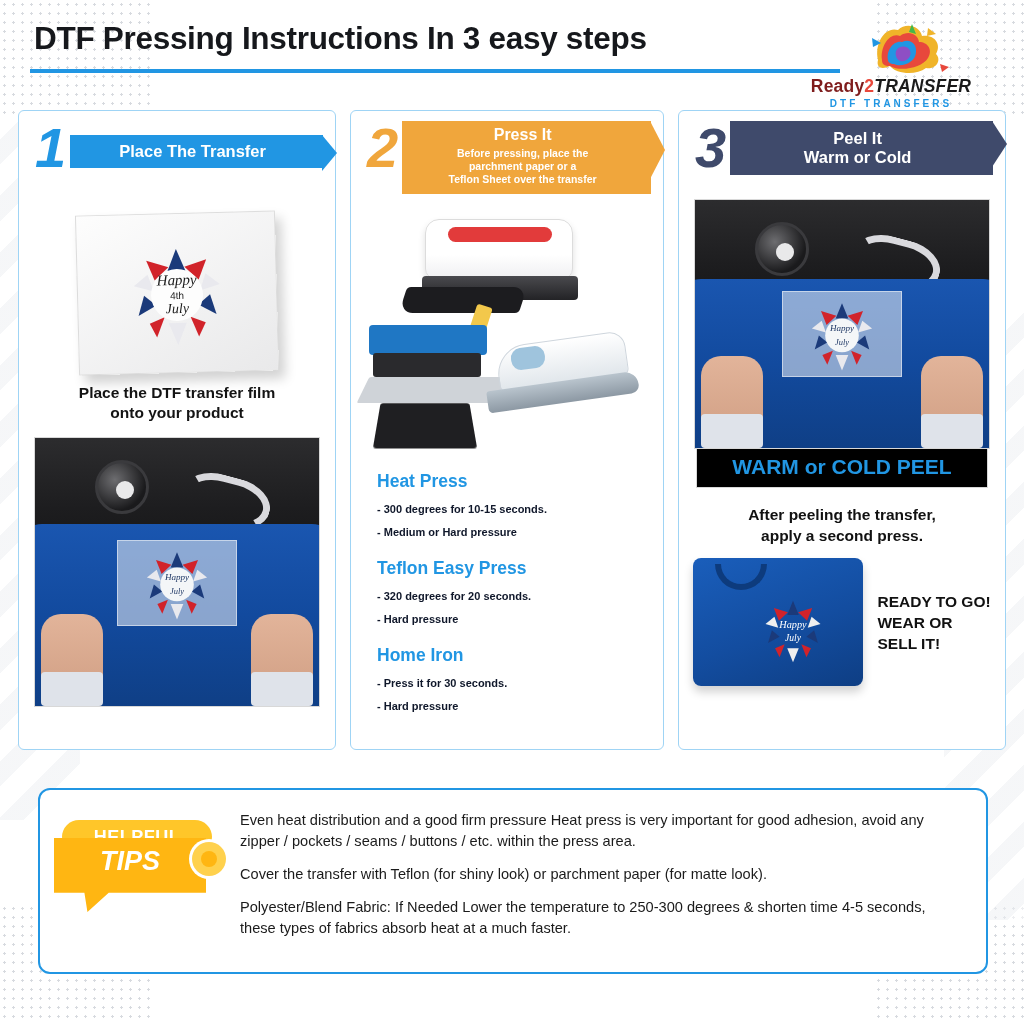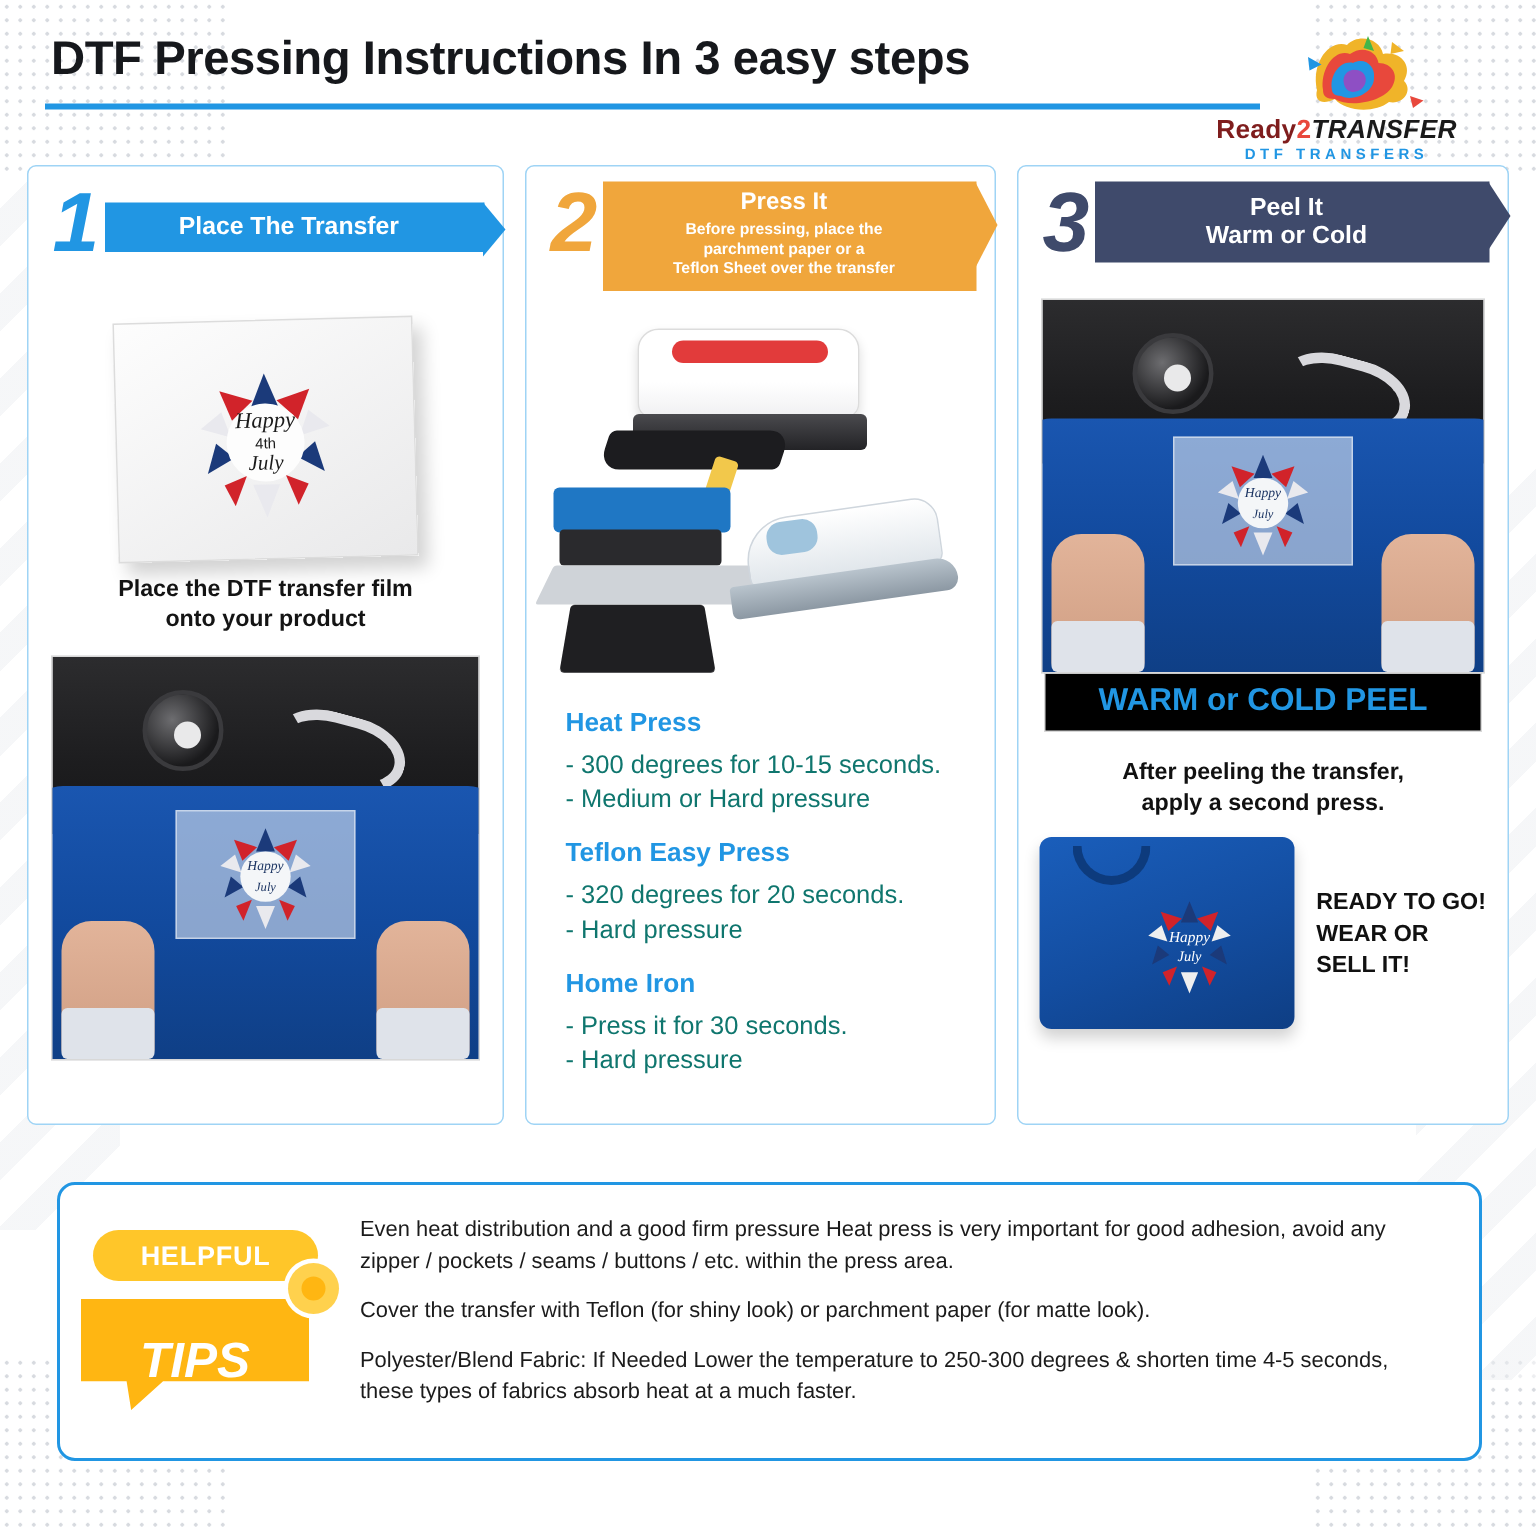--- a/index.html
+++ b/index.html
@@ -219,21 +219,21 @@
   .iron-knob { position:absolute; left:24px; top:18px; width:34px;height:22px;background:#9fc4dd;border-radius:10px;transform:rotate(-8deg);}
   .iron-sole {
     position:absolute; left:0px; top:52px; width:152px; height:22px;
     background: linear-gradient(180deg,#b9c4cd,#8c98a3);
     border-radius: 6px 30px 18px 10px; transform: rotate(-8deg);
   }
 
   
   .specs { padding: 6px 4px 0 14px; }
   .spec-h { color:#2196e3; font-size:17.5px; font-weight:bold; margin: 14px 0 6px; }
-  .spec-li { font-size:17px; font-weight:normal; line-height:23px; color:#0f766e; }
+  .spec-li { font-size:11px; font-weight:bold; line-height:23px; color:#0f172a; }
 
   
   .peel-photo {
     width: 296px; height: 250px; margin: 4px auto 0;
     border: 1px solid #d8d8d8; position:relative; overflow:hidden; background:#eceef0;
   }
   .warm-cold {
     text-align:center; color:#2196e3; font-size:21px; font-weight:bold;
     border:1px solid #d8d8d8; border-top:none; width:292px; margin:0 auto; padding:6px 0 8px;
     background:#000000;
@@ -258,24 +258,24 @@
     display:flex; align-items:flex-start;
   }
   .tips-badge { position:relative; width: 200px; height: 100%; }
   .tips-yellow {
     position:absolute; left: 22px; top: 30px; width: 150px; height: 34px;
     background:#ffc629; border-radius:18px;
     color:#fff; font-size:18px; font-weight:bold; letter-spacing:.5px;
     display:flex; align-items:center; justify-content:center;
   }
   .tips-big {
-    position:absolute; left: 14px; top: 76px; width: 152px; height: 74px;
+    position:absolute; left: 14px; top: 48px; width: 152px; height: 74px;
     background:#ffb612; clip-path: polygon(0 0, 100% 0, 100% 74%, 36% 74%, 22% 100%, 20% 74%, 0 74%);
-    color:#fff; font-size:33px; font-weight:bold; font-style:italic;
-    display:flex; align-items:flex-start; justify-content:center; padding-top:22px;
+    color:#fff; font-size:27px; font-weight:bold; font-style:italic;
+    display:flex; align-items:flex-start; justify-content:center; padding-top:8px;
   }
   .sun {
     position:absolute; right: 14px; top: 52px; width: 34px; height: 34px; border-radius:50%;
     background:#ffd14d; box-shadow: 0 0 0 3px #fff;
   }
   .sun:before{ content:""; position:absolute; left:9px; top:9px; width:16px;height:16px;border-radius:50%; background:#ffb612;}
   .tips-text { padding: 20px 22px 0 0; width: 740px; }
   .tips-p { font-size:14.6px; line-height:21px; color:#1b1b1b; margin-bottom: 12px; }
 </style>
 </head>

